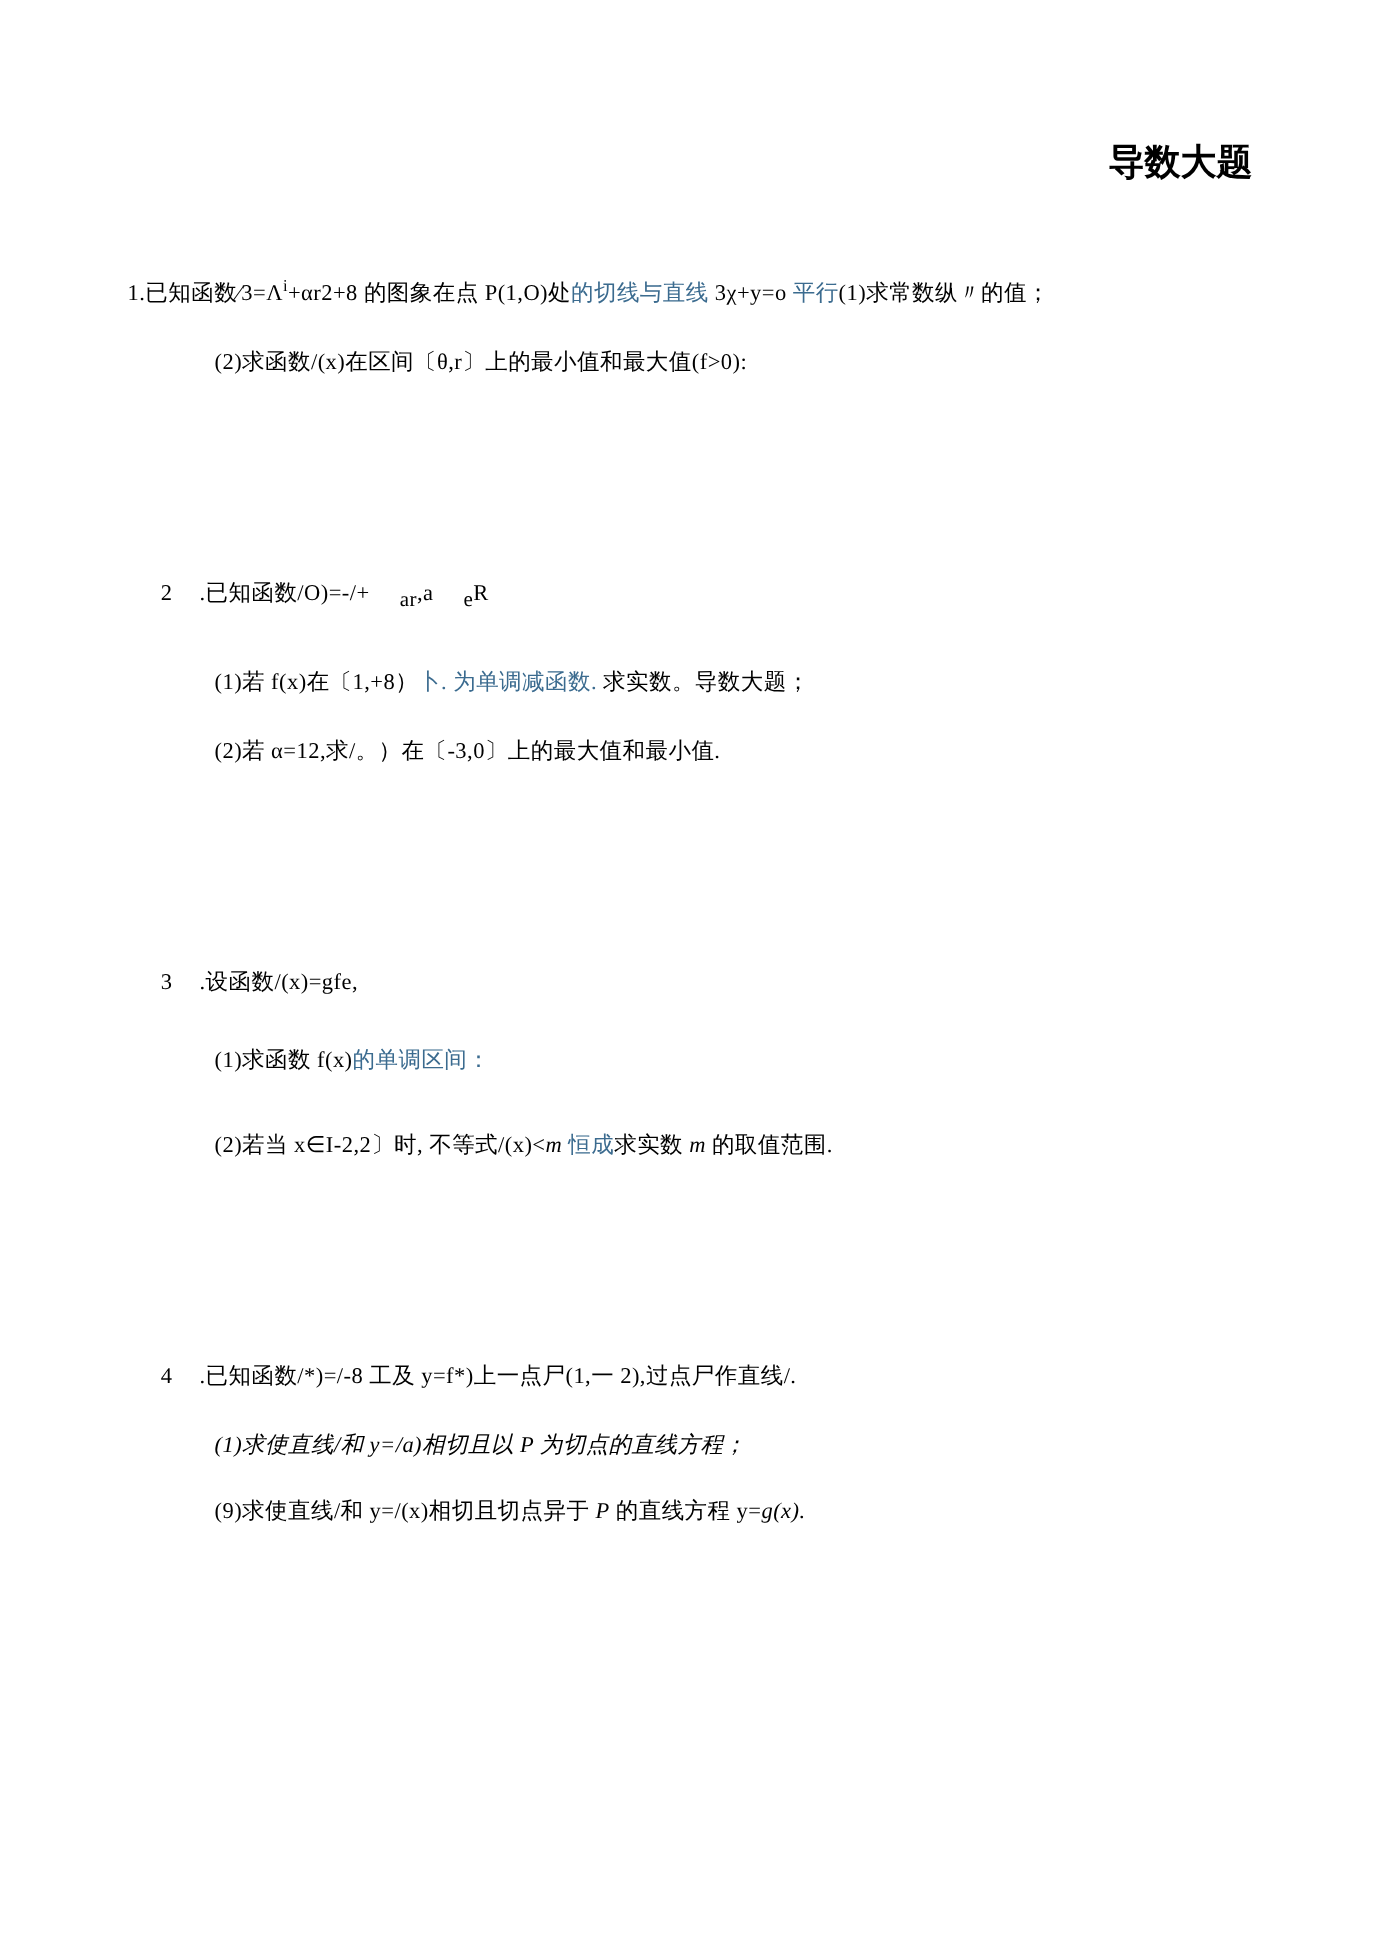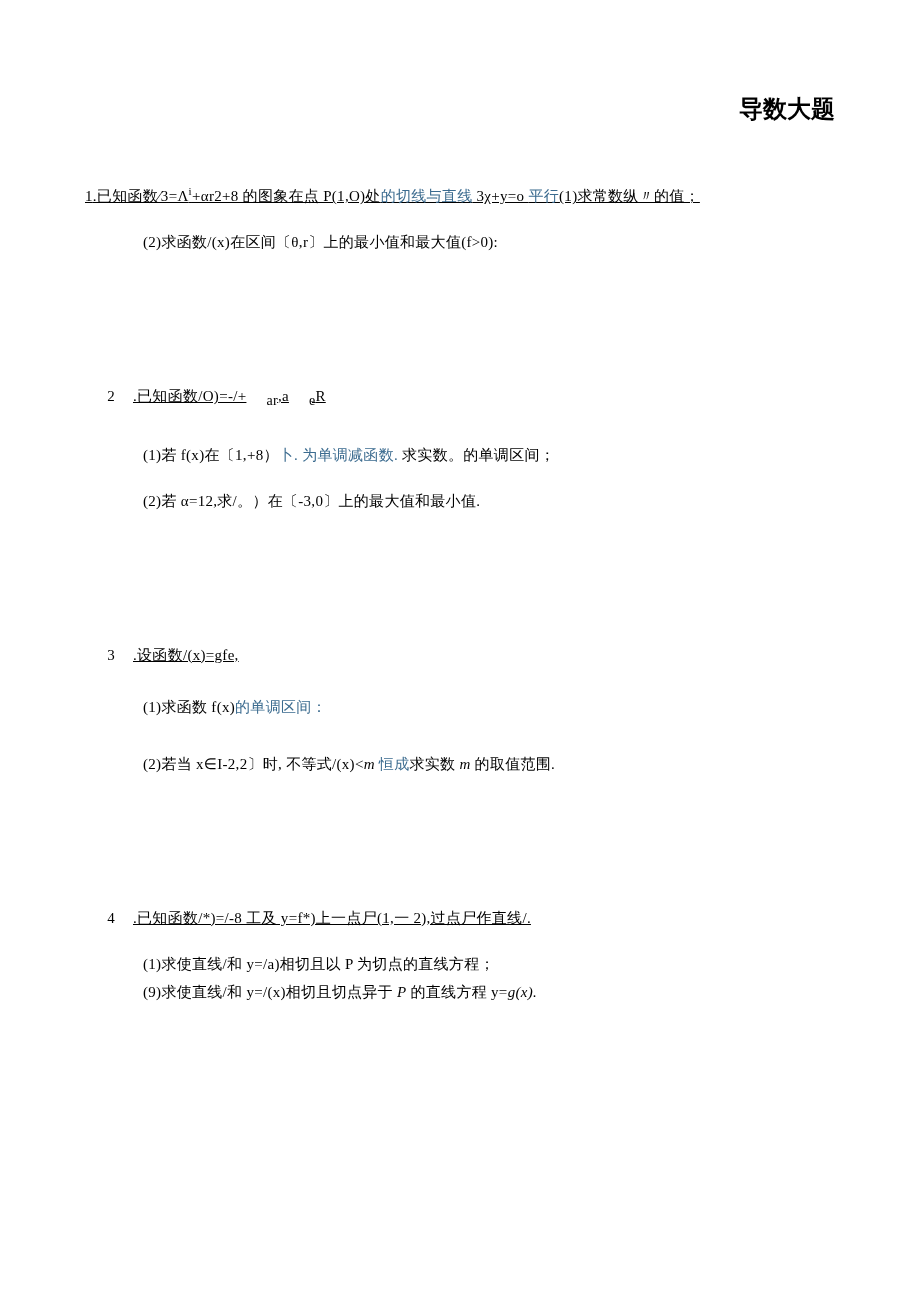--- a/index.html
+++ b/index.html
@@ -18,28 +18,27 @@
       margin-bottom: 55px;
       font-family: "SimHei", "Microsoft YaHei", sans-serif;
     }
     .problem {
       margin-bottom: 130px;
     }
     .problem:last-child { margin-bottom: 40px; }
     .p-first {
       margin-bottom: 22px;
       letter-spacing: 0.3px;
-      text-decoration: underline;
     }
     .p-indent {
       padding-left: 58px;
       margin-bottom: 22px;
       letter-spacing: 0.3px;
     }
-    .p-indent.tight { margin-bottom: 4px; }
+    .p-indent.tight { margin-bottom: 20px; font-style: italic; }
     .hl {
       color: #3b6b8f;
     }
     .num-label {
       display: inline-block;
       width: 30px;
       text-align: right;
     }
     .num-gap {
       display: inline-block;
@@ -59,21 +58,21 @@
     <span>1</span><span>.已知函数⁄3=Λ</span><sup>i</sup><span>+αr2+8 的图象在点 P(1,O)处</span><span class="hl">的切线与直线</span><span> 3χ+y=o </span><span class="hl">平行</span><span>(1)求常数纵〃的值；</span>
   </div>
   <div class="p-indent">(2)求函数/(x)在区间〔θ,r〕上的最小值和最大值(f&gt;0):</div>
 </div>
 
 <div class="problem">
   <div class="p-first" style="margin-bottom:30px;">
     <span class="num-label">2</span><span class="num-gap"></span><span>.已知函数/O)=-/+</span><sub>ar</sub><span>,a</span><sub>e</sub><span>R</span>
   </div>
   <div class="p-indent">
-    <span>(1)若 f(x)在〔1,+8）</span><span class="hl">卜. 为单调减函数.</span><span> 求实数。的单调区间；</span>
+    <span>(1)若 f(x)在〔1,+8）</span><span class="hl">卜. 为单调减函数.</span><span> 求实数。导数大题；</span>
   </div>
   <div class="p-indent">(2)若 α=12,求/。）在〔-3,0〕上的最大值和最小值.</div>
 </div>
 
 <div class="problem">
   <div class="p-first" style="margin-bottom:28px;">
     <span class="num-label">3</span><span class="num-gap"></span><span>.设函数/(x)=gfe,</span>
   </div>
   <div class="p-indent" style="margin-bottom:33px;">
     <span>(1)求函数 f(x)</span><span class="hl">的单调区间：</span>

